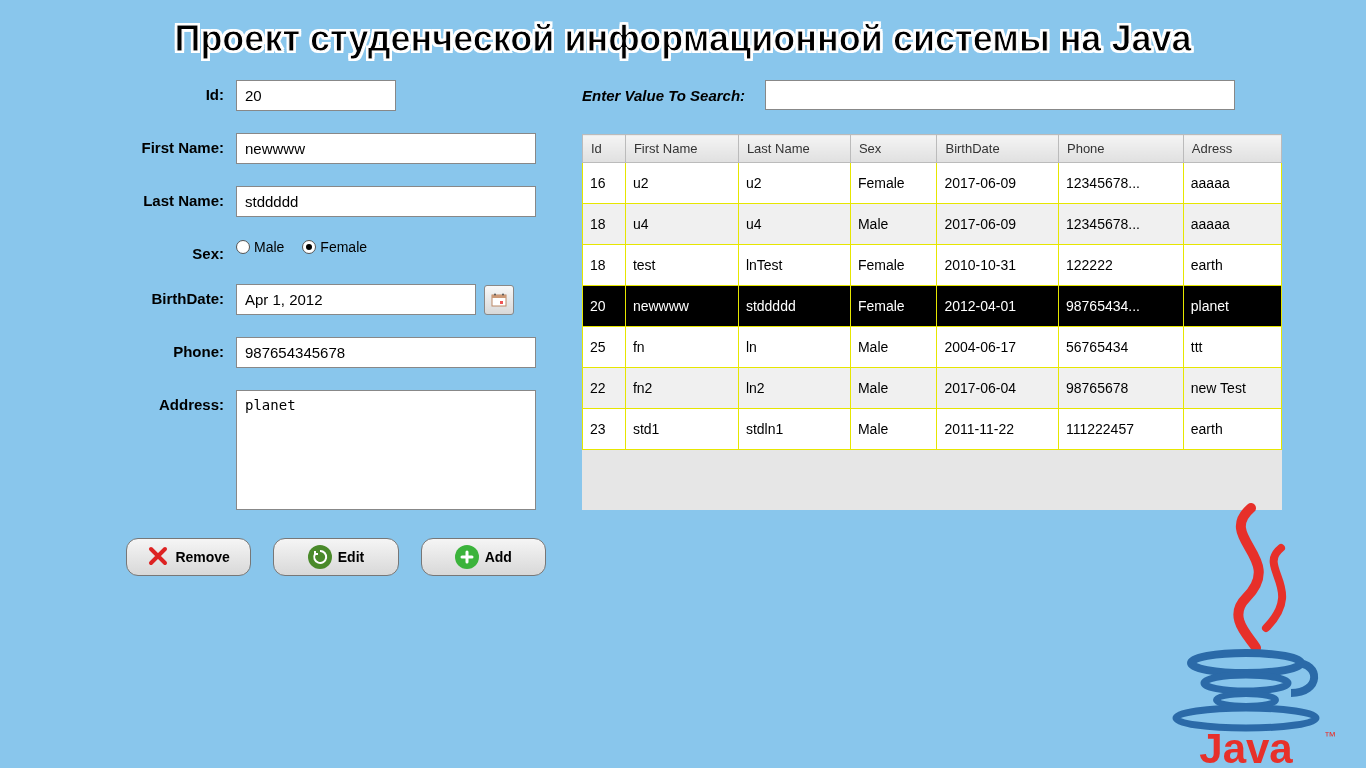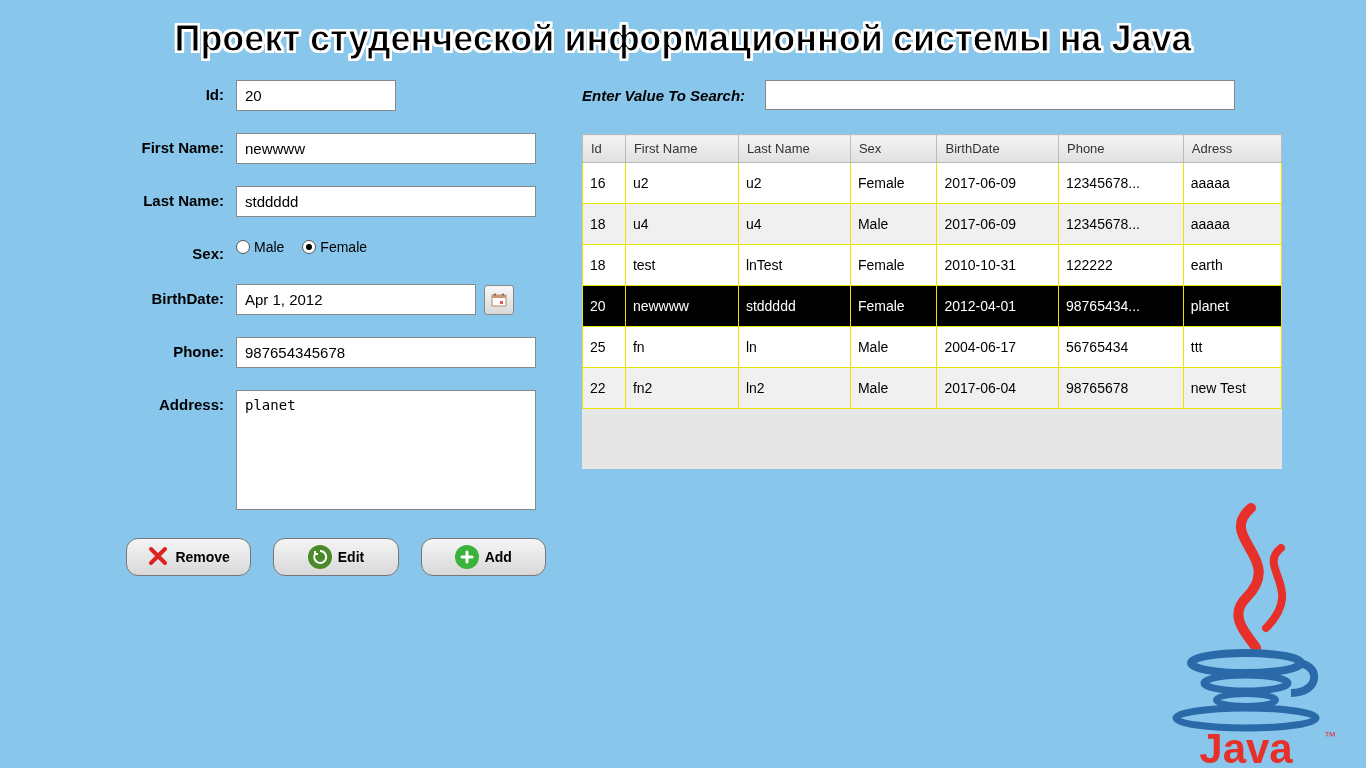--- a/index.html
+++ b/index.html
@@ -316,20 +316,29 @@
           </tr>
           <tr class="alt">
             <td>22</td>
             <td>fn2</td>
             <td>ln2</td>
             <td>Male</td>
             <td>2017-06-04</td>
             <td>98765678</td>
             <td>new Test</td>
           </tr>
+          <tr>
+            <td>23</td>
+            <td>std1</td>
+            <td>stdln1</td>
+            <td>Male</td>
+            <td>2011-11-22</td>
+            <td>111222457</td>
+            <td>earth</td>
+          </tr>
           <tr class="empty">
             <td colspan="7"></td>
           </tr>
         </tbody>
     </table>
   </div>
 </div>
 
 <div class="java-logo">
   <svg viewBox="0 0 180 280">

